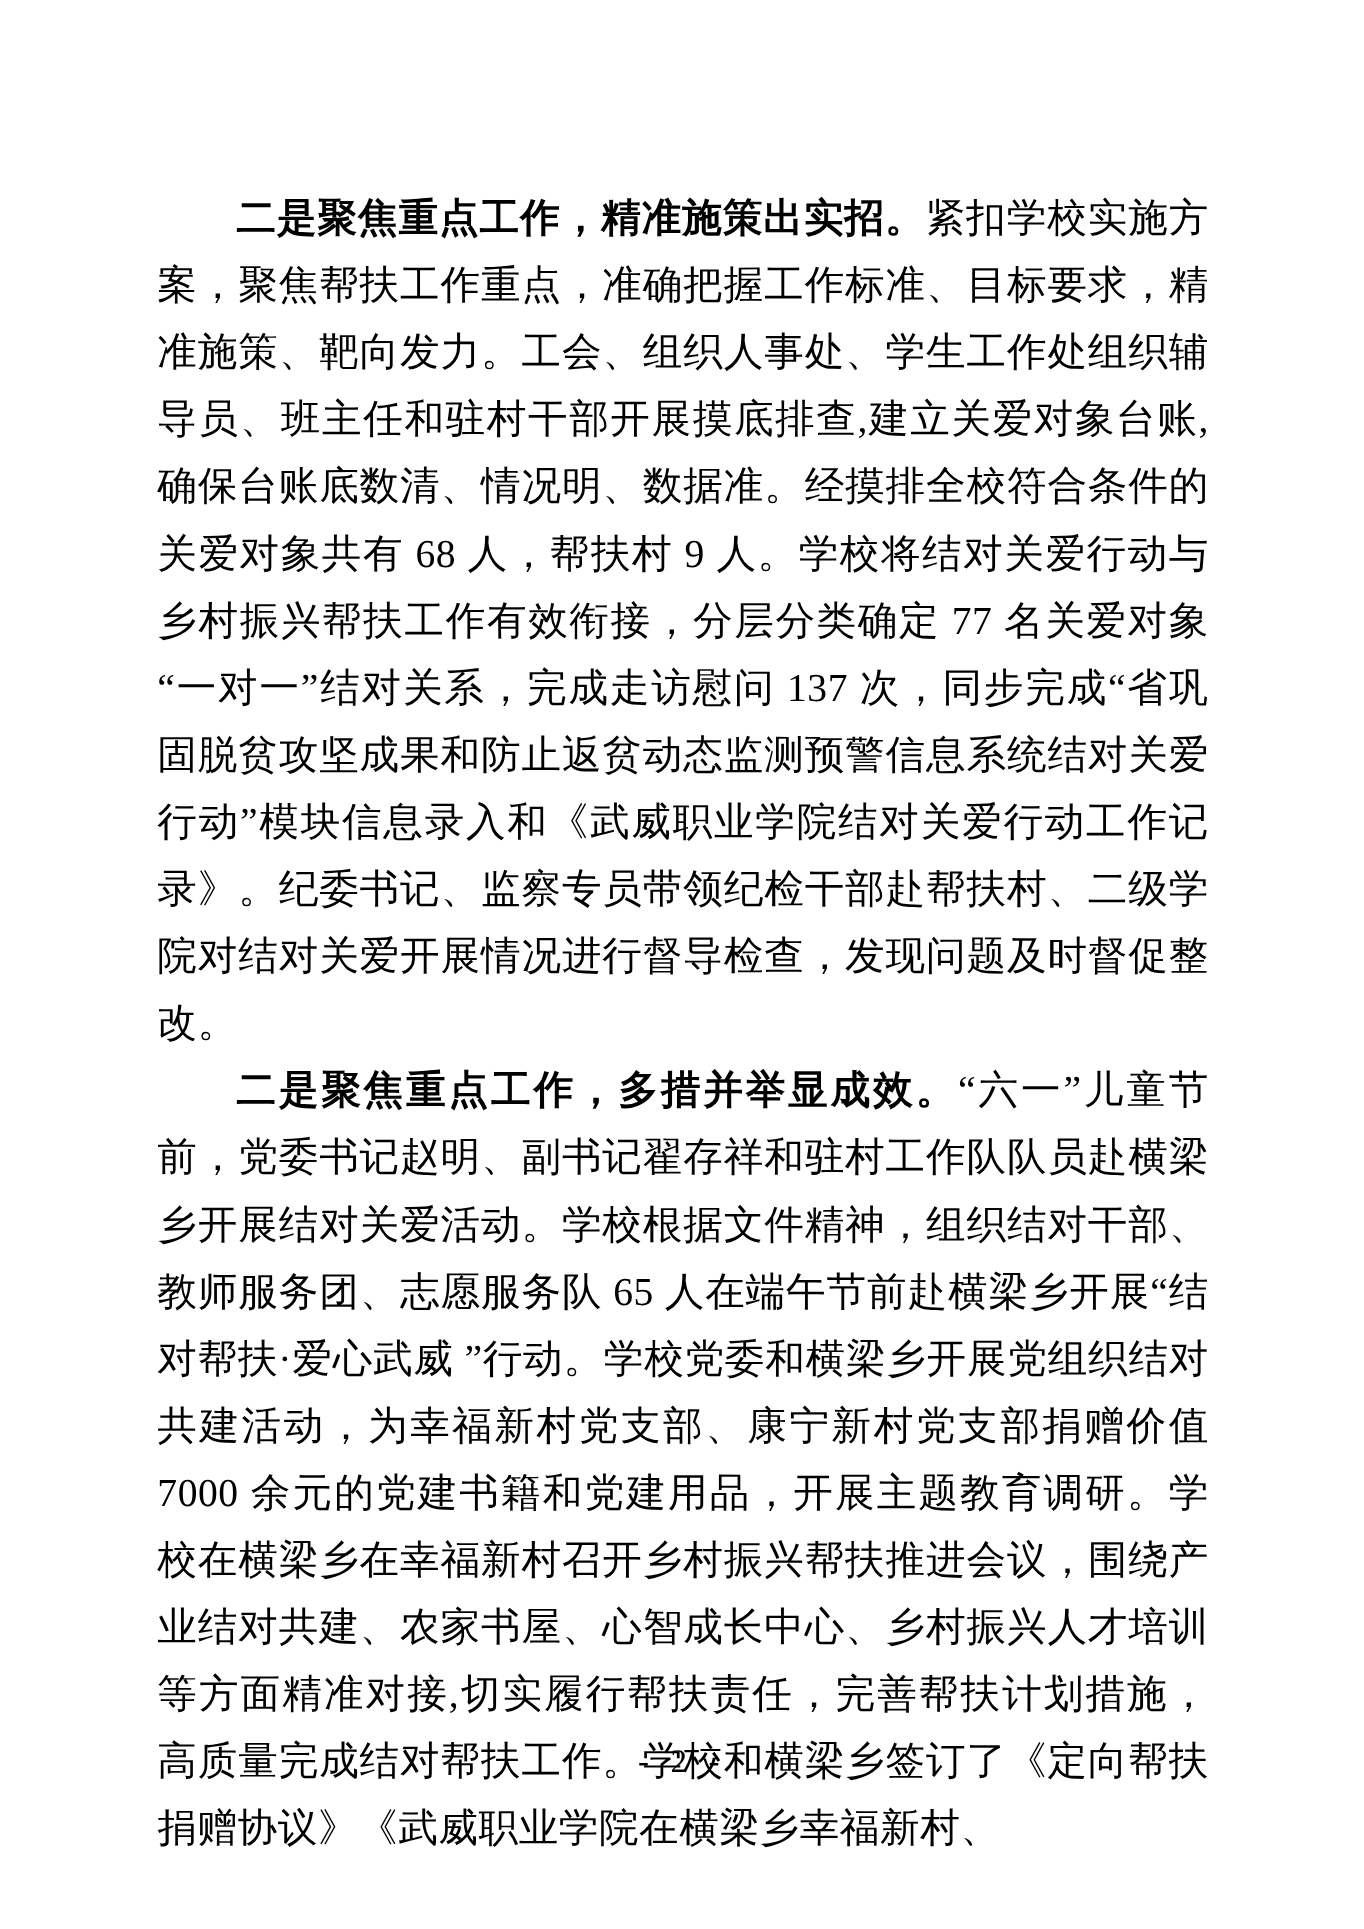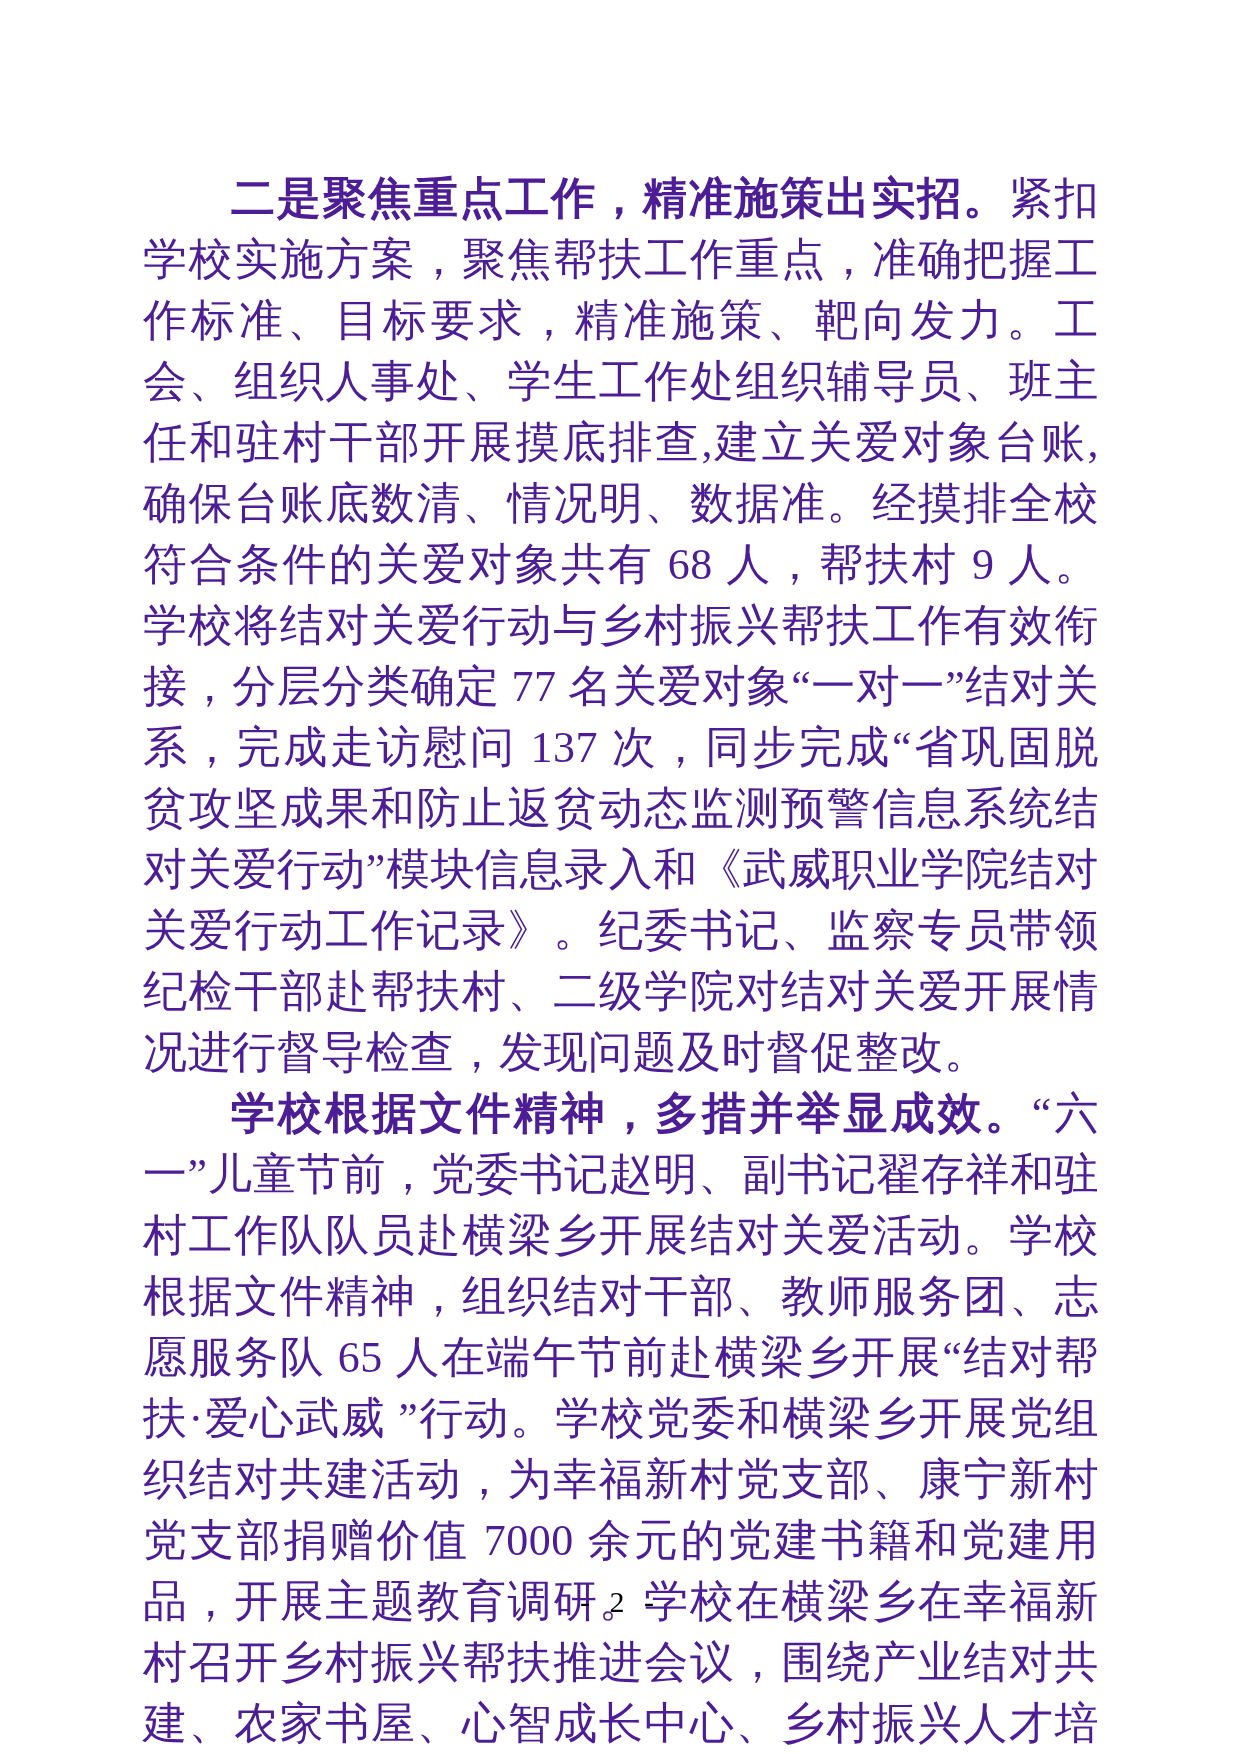--- a/index.html
+++ b/index.html
@@ -17,26 +17,26 @@
     color: #000000;
   }
   .content {
     position: absolute;
     left: 143px;
     top: 168px;
     width: 956px;
   }
   .para {
     margin: 0;
-    font-size: 44px;
+    font-size: 36px;
     line-height: 61px;
     text-align: justify;
     text-justify: inter-ideograph;
     text-indent: 2em;
-    color: #4c1d95;
+    color: #000000;
     letter-spacing: 0.5px;
   }
   .para-lead {
     font-weight: bold;
   }
   .para-text {
     font-weight: normal;
   }
   .footer {
     position: absolute;
@@ -55,20 +55,20 @@
 </style>
 </head>
 <body>
 
 <div class="page">
   <div class="content">
     <p class="para">
       <span class="para-lead">二是聚焦重点工作，精准施策出实招。</span><span class="para-text">紧扣学校实施方案，聚焦帮扶工作重点，准确把握工作标准、目标要求，精准施策、靶向发力。工会、组织人事处、学生工作处组织辅导员、班主任和驻村干部开展摸底排查,建立关爱对象台账,确保台账底数清、情况明、数据准。经摸排全校符合条件的关爱对象共有 68 人，帮扶村 9 人。学校将结对关爱行动与乡村振兴帮扶工作有效衔接，分层分类确定 77 名关爱对象“一对一”结对关系，完成走访慰问 137 次，同步完成“省巩固脱贫攻坚成果和防止返贫动态监测预警信息系统结对关爱行动”模块信息录入和《武威职业学院结对关爱行动工作记录》。纪委书记、监察专员带领纪检干部赴帮扶村、二级学院对结对关爱开展情况进行督导检查，发现问题及时督促整改。</span>
     </p>
     <p class="para">
-      <span class="para-lead">学校根据文件精神，多措并举显成效。</span><span class="para-text">“六一”儿童节前，党委书记赵明、副书记翟存祥和驻村工作队队员赴横梁乡开展结对关爱活动。学校根据文件精神，组织结对干部、教师服务团、志愿服务队 65 人在端午节前赴横梁乡开展“结对帮扶·爱心武威 ”行动。学校党委和横梁乡开展党组织结对共建活动，为幸福新村党支部、康宁新村党支部捐赠价值 7000 余元的党建书籍和党建用品，开展主题教育调研。学校在横梁乡在幸福新村召开乡村振兴帮扶推进会议，围绕产业结对共建、农家书屋、心智成长中心、乡村振兴人才培训等方面精准对接,切实履行帮扶责任，完善帮扶计划措施，高质量完成结对帮扶工作。学校和横梁乡签订了《定向帮扶捐赠协议》《武威职业学院在横梁乡幸福新村、</span>
+      <span class="para-lead">二是聚焦重点工作，多措并举显成效。</span><span class="para-text">“六一”儿童节前，党委书记赵明、副书记翟存祥和驻村工作队队员赴横梁乡开展结对关爱活动。学校根据文件精神，组织结对干部、教师服务团、志愿服务队 65 人在端午节前赴横梁乡开展“结对帮扶·爱心武威 ”行动。学校党委和横梁乡开展党组织结对共建活动，为幸福新村党支部、康宁新村党支部捐赠价值 7000 余元的党建书籍和党建用品，开展主题教育调研。学校在横梁乡在幸福新村召开乡村振兴帮扶推进会议，围绕产业结对共建、农家书屋、心智成长中心、乡村振兴人才培训等方面精准对接,切实履行帮扶责任，完善帮扶计划措施，高质量完成结对帮扶工作。学校和横梁乡签订了《定向帮扶捐赠协议》《武威职业学院在横梁乡幸福新村、</span>
     </p>
   </div>
 
   <div class="footer">
     <span class="page-number">- 2 -</span>
   </div>
 </div>
 
 </body></html>

